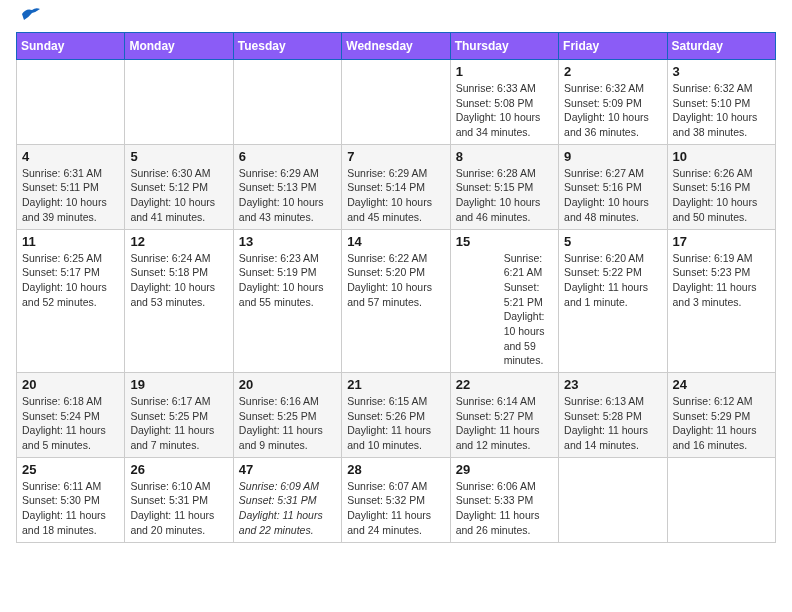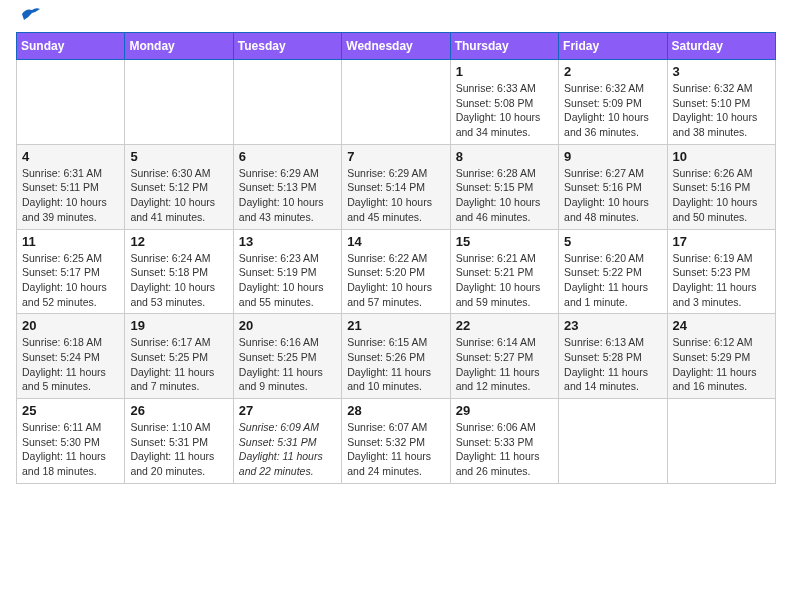--- a/index.html
+++ b/index.html
@@ -219,21 +219,21 @@
         </td>
         <td>
           <div class="day-number">14</div>
           <div class="day-info" style="white-space: pre-line;">Sunrise: 6:22 AM
 Sunset: 5:20 PM
 Daylight: 10 hours
 and 57 minutes.</div>
         </td>
         <td>
           <div class="day-number">15</div>
-          <div class="day-info" style="white-space: pre-line;">Sunrise: 6:21 AM
+          <div class="day-info" style="white-space: pre-line; margin-left: 48px;">Sunrise: 6:21 AM
 Sunset: 5:21 PM
 Daylight: 10 hours
 and 59 minutes.</div>
         </td>
         <td>
           <div class="day-number">5</div>
           <div class="day-info" style="white-space: pre-line;">Sunrise: 6:20 AM
 Sunset: 5:22 PM
 Daylight: 11 hours
 and 1 minute.</div>
@@ -300,27 +300,27 @@
       <tr>
         <td>
           <div class="day-number">25</div>
           <div class="day-info" style="white-space: pre-line;">Sunrise: 6:11 AM
 Sunset: 5:30 PM
 Daylight: 11 hours
 and 18 minutes.</div>
         </td>
         <td>
           <div class="day-number">26</div>
-          <div class="day-info" style="white-space: pre-line;">Sunrise: 1:10 AM
+          <div class="day-info" style="white-space: pre-line;">Sunrise: 6:10 AM
 Sunset: 5:31 PM
 Daylight: 11 hours
 and 20 minutes.</div>
         </td>
         <td>
-          <div class="day-number">27</div>
+          <div class="day-number">47</div>
           <div class="day-info" style="white-space: pre-line; font-style: italic;">Sunrise: 6:09 AM
 Sunset: 5:31 PM
 Daylight: 11 hours
 and 22 minutes.</div>
         </td>
         <td>
           <div class="day-number">28</div>
           <div class="day-info" style="white-space: pre-line;">Sunrise: 6:07 AM
 Sunset: 5:32 PM
 Daylight: 11 hours

